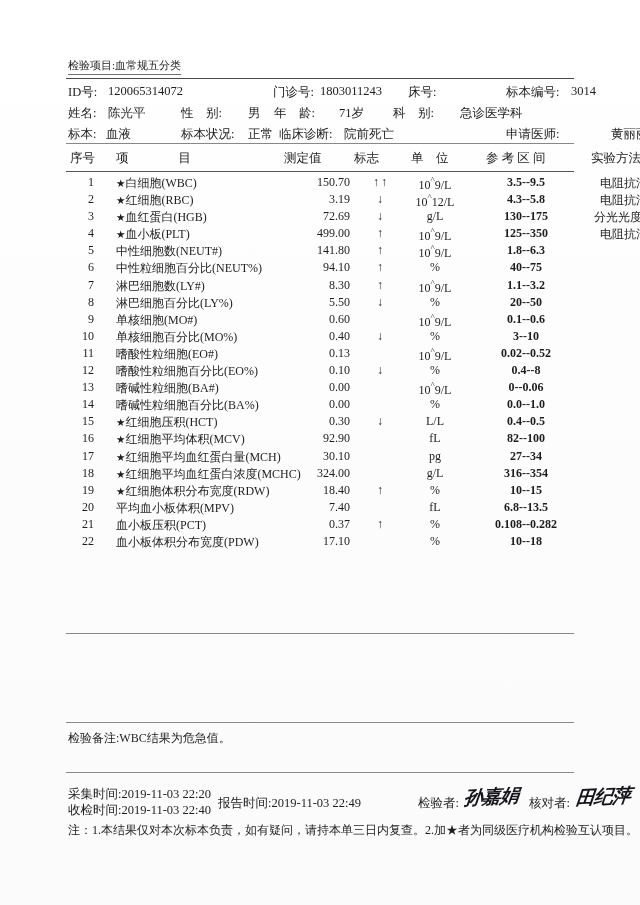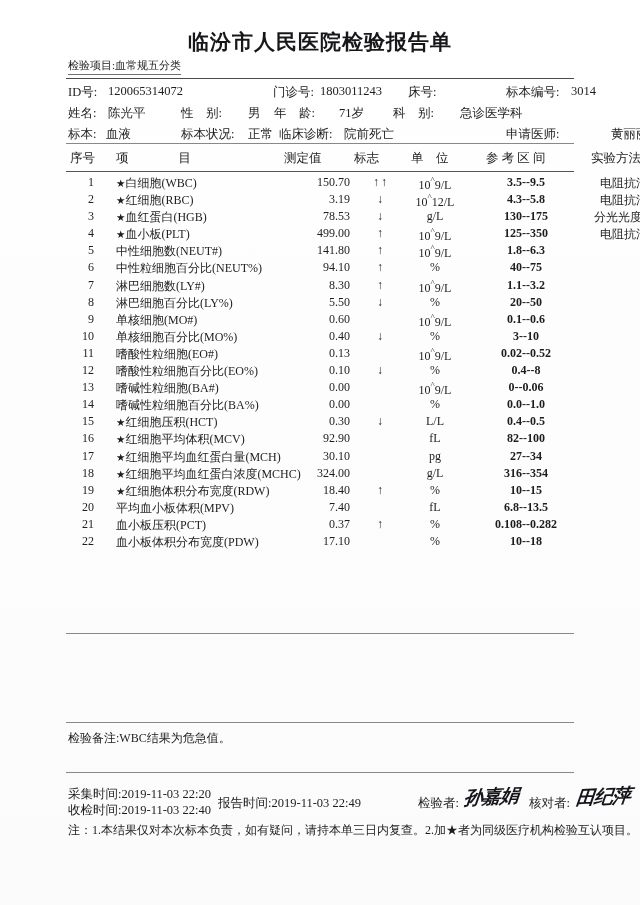--- a/index.html
+++ b/index.html
@@ -159,21 +159,20 @@
     vertical-align: -3px;
     margin-right: 6px;
   }
 </style>
 </head>
 <body>
 
 <div class="page">
   <div class="paper-tint"></div>
 
-  <div class="title">临汾市人民医院检验报告单</div>
 
   <div class="subject-line">
     <span>检验项目:</span><span>血常规五分类</span>
   </div>
 
   <div class="rule thick" style="top:78px;"></div>
 
   <div class="info" style="top:84px;">
     <div class="info-row">
       <span class="f" style="left:0px;">ID号:</span>
@@ -235,21 +234,21 @@
           <span class="c-name"><span class="star">★</span>红细胞(RBC)</span>
           <span class="c-val">3.19</span>
           <span class="c-flag">↓</span>
           <span class="c-unit">10<span class="sup">^</span>12/L</span>
           <span class="c-ref">4.3--5.8</span>
           <span class="c-mth">电阻抗法</span>
         </div>
         <div class="row">
           <span class="c-idx">3</span>
           <span class="c-name"><span class="star">★</span>血红蛋白(HGB)</span>
-          <span class="c-val">78.53</span>
+          <span class="c-val">72.69</span>
           <span class="c-flag">↓</span>
           <span class="c-unit">g/L</span>
           <span class="c-ref">130--175</span>
           <span class="c-mth">分光光度法</span>
         </div>
         <div class="row">
           <span class="c-idx">4</span>
           <span class="c-name"><span class="star">★</span>血小板(PLT)</span>
           <span class="c-val">499.00</span>
           <span class="c-flag">↑</span>

